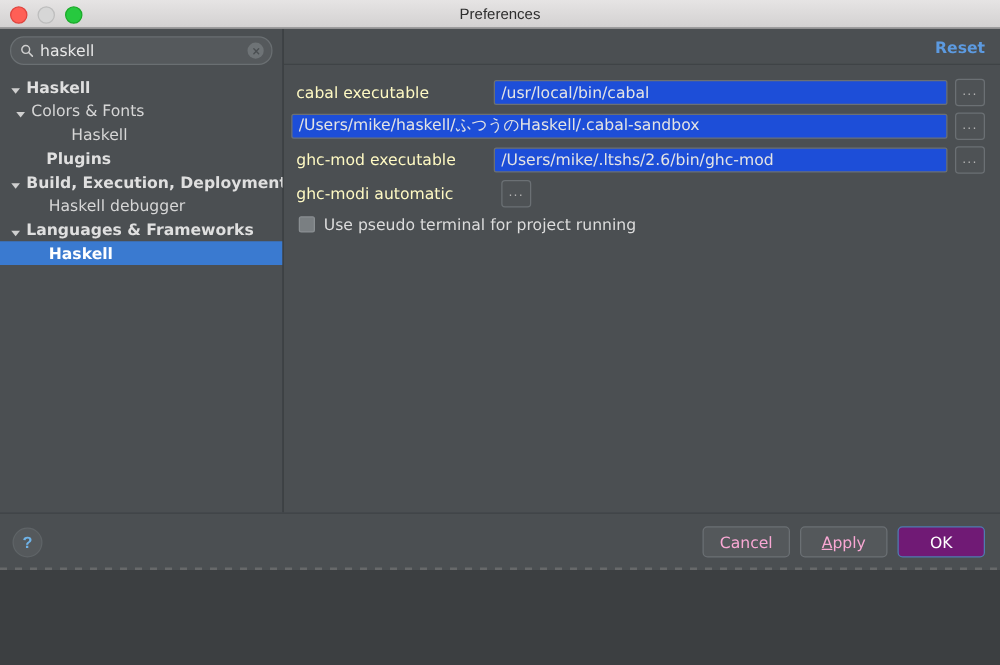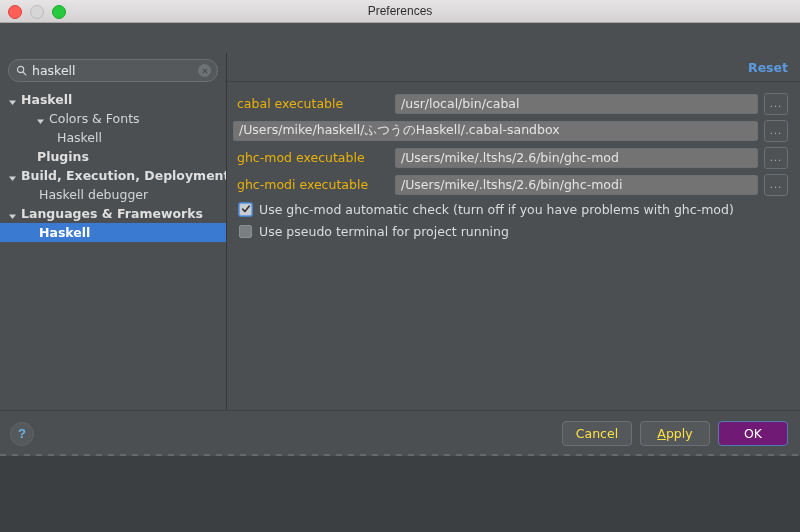--- a/index.html
+++ b/index.html
@@ -40,21 +40,20 @@
     width: 100%; text-align: center;
     font-size: 12px; color: #2e2e2e;
     font-family: "Liberation Sans", sans-serif;
   }
 
   
   .content {
     flex: 1 1 auto;
     display: flex; flex-direction: row;
     min-height: 0;
-    margin-top: 30px;
   }
 
   
   .sidebar {
     width: 226px; flex: 0 0 226px;
     background: #4b4f52;
     border-right: 1px solid #33373a;
     display: flex; flex-direction: column;
     min-height: 0;
   }
@@ -137,28 +136,28 @@
 
   .form {
     padding: 8px 12px 0 6px;
   }
   .field-row {
     display: flex; align-items: center;
     height: 27px;
   }
   .field-label {
     width: 158px; flex: 0 0 158px;
-    font-size: 12.5px; color: #eab308;
+    font-size: 12.5px; color: #fef9c3;
     padding-left: 4px;
     white-space: nowrap;
   }
   .text-field {
     flex: 1 1 auto; min-width: 0;
     height: 20px;
-    background: #737373;
+    background: #1d4ed8;
     border: 1px solid #6b7074;
     border-radius: 2px;
     color: #e4e4e4;
     font-size: 12.5px;
     font-family: "DejaVu Sans", sans-serif;
     padding: 0 5px;
     outline: none;
     box-sizing: border-box;
   }
   .browse-btn {
@@ -224,21 +223,21 @@
     font-size: 12.5px;
     display: flex; align-items: center; justify-content: center;
     cursor: pointer;
     padding: 0 12px;
     box-sizing: border-box;
     font-family: "DejaVu Sans", sans-serif;
   }
   .btn.normal {
     background: #54585b;
     border: 1px solid #6b7074;
-    color: #fde047;
+    color: #f9a8d4;
   }
   .btn.primary {
     background: #701a75;
     border: 1px solid #4f7cb0;
     color: #ffffff;
   }
   .mnemonic { text-decoration: underline; }
   .bottom-bleed {
     position: absolute; left: 0; bottom: 0;
     width: 800px; height: 2px;
@@ -280,21 +279,21 @@
         </div>
       </div>
 
       <div class="tree" id="tree">
           <div class="tree-row bold" style="padding-left: 8px;">
             <span class="twisty"><svg viewBox="0 0 9 9" width="9" height="9">
                 <polygon points="1,2.5 8,2.5 4.5,7" fill="#cfcfcf"></polygon>
               </svg></span>
             <span>Haskell</span>
           </div>
-          <div class="tree-row" style="padding-left: 36px;">
+          <div class="tree-row" style="padding-left: 12px;">
             <span class="twisty"><svg viewBox="0 0 9 9" width="9" height="9">
                 <polygon points="1,2.5 8,2.5 4.5,7" fill="#cfcfcf"></polygon>
               </svg></span>
             <span>Colors &amp; Fonts</span>
           </div>
           <div class="tree-row" style="padding-left: 44px;">
             <span class="twisty empty"></span>
             <span>Haskell</span>
           </div>
           <div class="tree-row bold" style="padding-left: 24px;">
@@ -339,31 +338,22 @@
           <div class="field-row">
             <input type="text" class="text-field" value="/Users/mike/haskell/ふつうのHaskell/.cabal-sandbox" style="">
             <div class="browse-btn">...</div>
           </div>
           <div class="field-row">
             <div class="field-label">ghc-mod executable</div>
             <input type="text" class="text-field" value="/Users/mike/.ltshs/2.6/bin/ghc-mod" style="">
             <div class="browse-btn">...</div>
           </div>
           <div class="field-row">
-            <div class="field-label">ghc-modi executable</div>
-            <input type="text" class="text-field" value="/Users/mike/.ltshs/2.6/bin/ghc-modi" style="">
+            <div class="field-label">ghc-modi automatic</div>
             <div class="browse-btn">...</div>
-          </div>
-          <div class="check-row">
-            <span class="checkbox on">
-              <svg viewBox="0 0 11 11" width="10" height="10">
-                <polyline points="1.8,5.6 4.3,8.2 9.2,2.2" fill="none" stroke="#2e3234" stroke-width="1.7" stroke-linecap="round" stroke-linejoin="round"></polyline>
-              </svg>
-            </span>
-            <span class="check-label">Use ghc-mod automatic check (turn off if you have problems with ghc-mod)</span>
           </div>
           <div class="check-row">
             <span class="checkbox off"></span>
             <span class="check-label">Use pseudo terminal for project running</span>
           </div>
         </div>
     </div>
   </div>
 
   <div class="footer">

